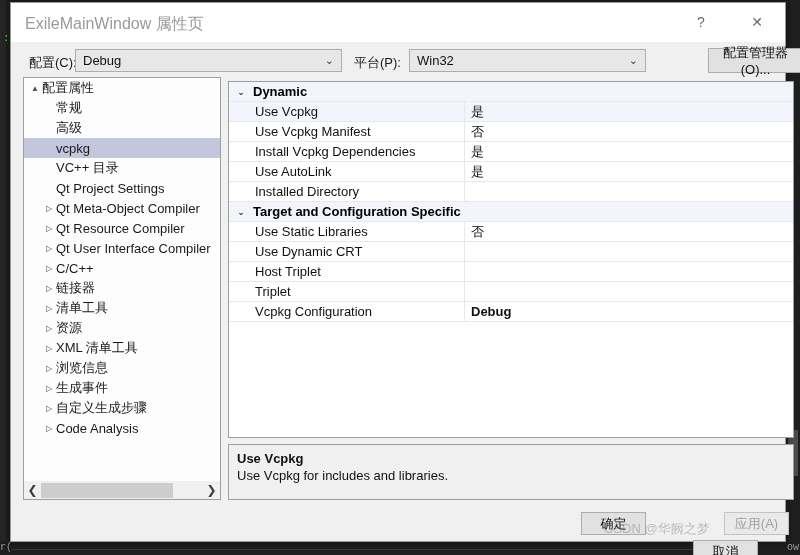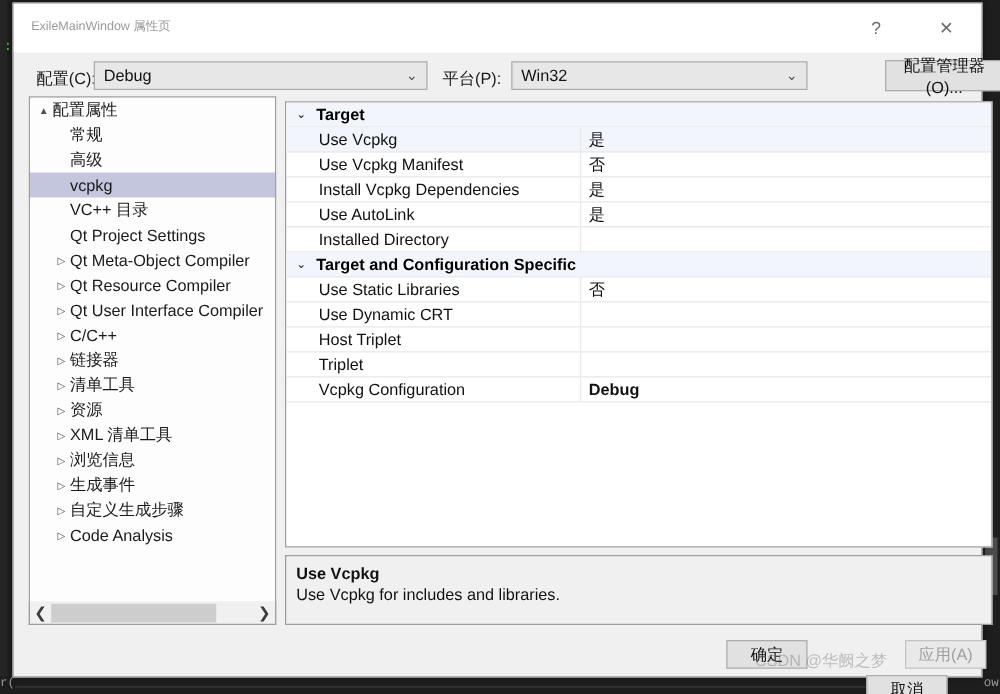--- a/index.html
+++ b/index.html
@@ -91,21 +91,21 @@
   }
 
   .titlebar {
     height: 39px;
     background: #ffffff;
     position: relative;
   }
   .title-text {
     position: absolute;
     left: 14px; top: 11px;
-    font-size: 10px;
+    font-size: 16px;
     color: #9a9a9a;
   }
   .title-btn {
     position: absolute;
     top: 0;
     width: 44px; height: 38px;
     display: flex;
     align-items: center;
     justify-content: center;
     color: #6d6d6d;
@@ -434,21 +434,21 @@
 
   <div id="tree-hscroll">
     <div class="sb-arrow">❮</div>
     <div class="sb-thumb"></div>
     <div class="sb-arrow" style="margin-left:auto">❯</div>
   </div>
 
   <div id="prop-grid">
       <div class="grp-row">
         <span class="grp-chev">⌄</span>
-        <span>Target</span>
+        <span>Dynamic</span>
       </div>
       <div class="prop-row selected">
         <div class="prop-name">Use Vcpkg</div>
         <div class="prop-val">是</div>
       </div>
       <div class="prop-row">
         <div class="prop-name">Use Vcpkg Manifest</div>
         <div class="prop-val">否</div>
       </div>
       <div class="prop-row">

